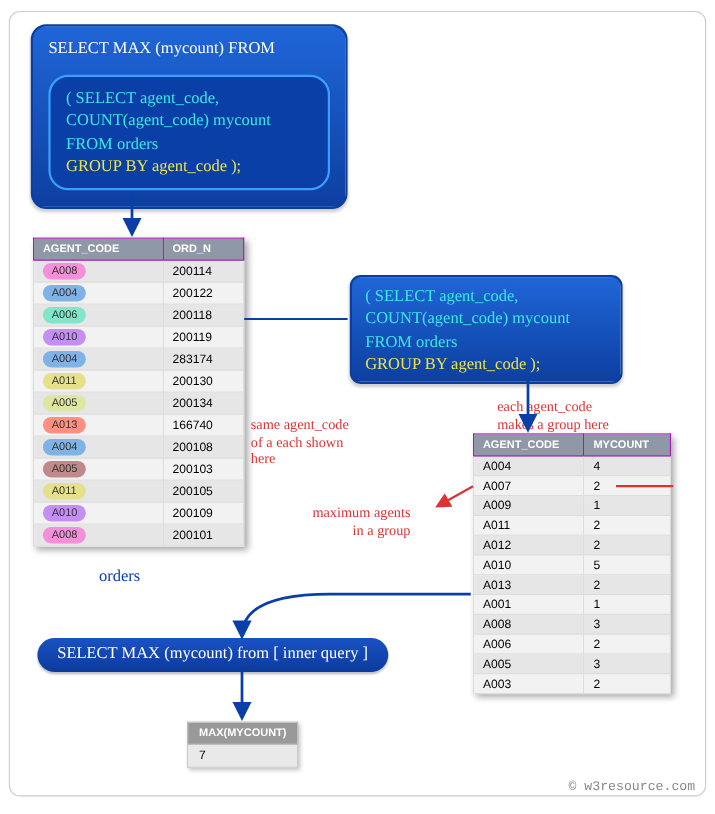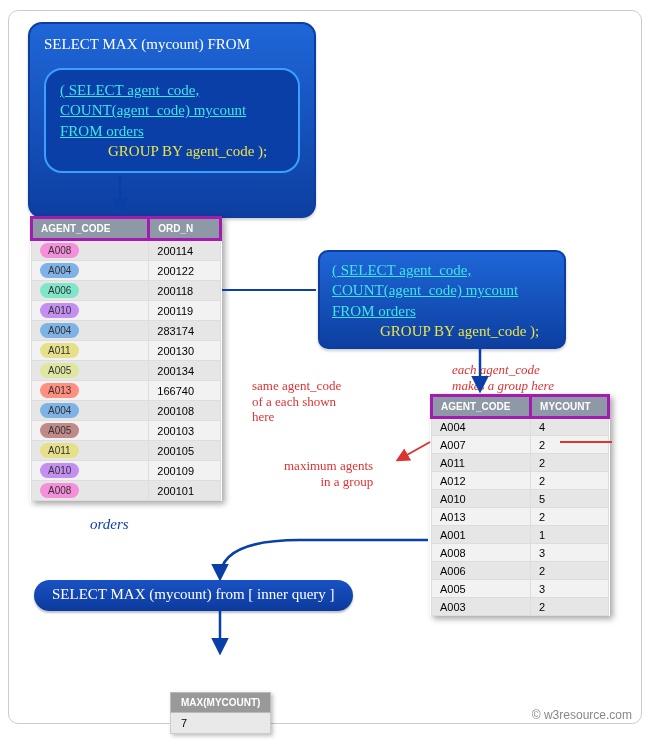--- a/index.html
+++ b/index.html
@@ -36,22 +36,22 @@
     position: absolute;
     background: #0b3fa8;
     border: 2px solid #3aa0ff;
     border-radius: 18px;
     padding: 10px 14px;
     font-family: Georgia, serif;
     font-size: 15px;
     line-height: 1.35;
     color: #fff;
   }
-  .cyan { color: #3fe6e6; text-decoration: underline; }
-  .yellow { color: #e9e34a; margin-left: 48px; }
+  .cyan { color: #3fe6e6; }
+  .yellow { color: #e9e34a; }
   .oval {
     position: absolute;
     display: inline-block;
     background: linear-gradient(#1a52c4, #0b3a9c);
     color: #fff;
     border-radius: 999px;
     padding: 6px 18px 8px 18px;
     font-family: Georgia, serif;
     font-size: 15px;
     box-shadow: 0 2px 2px rgba(0,0,0,0.25);
@@ -62,45 +62,44 @@
     font-family: Georgia, serif;
     font-size: 13px;
     line-height: 1.2;
     text-align: left;
   }
   .caption {
     position: absolute;
     color: #0b3fa8;
     font-family: Georgia, serif;
     font-size: 15px;
-    font-style: italic;
   }
   .credit {
     position: absolute;
     right: 18px; bottom: 18px;
     color: #888;
     font-size: 12px;
-    font-family: Liberation Sans, sans-serif;
+    font-family: Liberation Mono, monospace;
   }
 
   
   .tbl {
     position: absolute;
     border-collapse: collapse;
     background: #fff;
     font-size: 11px;
     box-shadow: 3px 3px 6px rgba(0,0,0,0.35);
   }
   .tbl th {
     background: #8e98a6;
     color: #fff;
     font-weight: bold;
     padding: 4px 8px;
     text-align: left;
-    border: 3px solid #a21caf;
+    border: 1px solid #a21caf;
     font-size: 10px;
   }
   .tbl td {
     padding: 2px 8px;
     border: 1px solid #ddd;
     font-size: 11px;
     height: 18px;
   }
   .tbl tr:nth-child(even) td { background: #f2f2f2; }
   .tbl tr:nth-child(odd) td { background: #e6e6e6; }
@@ -123,21 +122,20 @@
     color: #222;
     line-height: 15px;
     height: 15px;
   }
 
   .res-tbl {
     position: absolute;
     border-collapse: collapse;
     font-size: 11px;
     box-shadow: 2px 2px 4px rgba(0,0,0,0.25);
-    margin-top: 36px;
   }
   .res-tbl th {
     background: #999;
     color: #fff;
     border: 1px solid #bbb;
     padding: 4px 10px;
     font-size: 10px;
     text-align: left;
   }
   .res-tbl td {
@@ -152,21 +150,21 @@
     left: 0; top: 0;
     width: 650px; height: 740px;
     pointer-events: none;
   }
 </style>
 </head>
 <body>
 
 <div class="frame"></div>
 
-<div class="blue-card" style="left:28px; top:22px; width:288px; height:196px;">
+<div class="blue-card" style="left:28px; top:22px; width:288px; height:168px;">
   <div>SELECT MAX (mycount) FROM</div>
   <div class="sub-card" style="left:14px; top:44px; width:256px;">
     <div class="cyan">( SELECT agent_code,</div>
     <div class="cyan">COUNT(agent_code) mycount</div>
     <div class="cyan">FROM orders</div>
     <div class="yellow">GROUP BY agent_code );</div>
   </div>
 </div>
 
 <div class="blue-card small" style="left:318px; top:250px; width:248px; padding-top:8px;">
@@ -250,20 +248,24 @@
   <tbody id="group-body">
       <tr>
         <td>A004</td>
         <td>4</td>
       </tr>
       <tr>
         <td>A007</td>
         <td>2</td>
       </tr>
       <tr>
+        <td>A009</td>
+        <td>1</td>
+      </tr>
+      <tr>
         <td>A011</td>
         <td>2</td>
       </tr>
       <tr>
         <td>A012</td>
         <td>2</td>
       </tr>
       <tr>
         <td>A010</td>
         <td>5</td>
@@ -288,26 +290,26 @@
         <td>A005</td>
         <td>3</td>
       </tr>
       <tr>
         <td>A003</td>
         <td>2</td>
       </tr>
     </tbody>
 </table>
 
-<div class="note" style="left:228px; top:378px;margin-left:24px;">
+<div class="note" style="left:228px; top:378px;">
   <span>same agent_code</span><br>
   <span>of a each shown</span><br>
   <span>here</span>
 </div>
-<div class="note" style="left:452px; top:362px;font-style:italic;">
+<div class="note" style="left:452px; top:362px;">
   <span>each agent_code</span><br>
   <span>makes a group here</span>
 </div>
 <div class="note" style="left:284px; top:458px; text-align:right;">
   <span>maximum agents</span><br>
   <span>in a group</span>
 </div>
 
 <div class="oval" style="left:34px; top:580px;">
   <span>SELECT MAX (mycount) from [ inner query ]</span>

